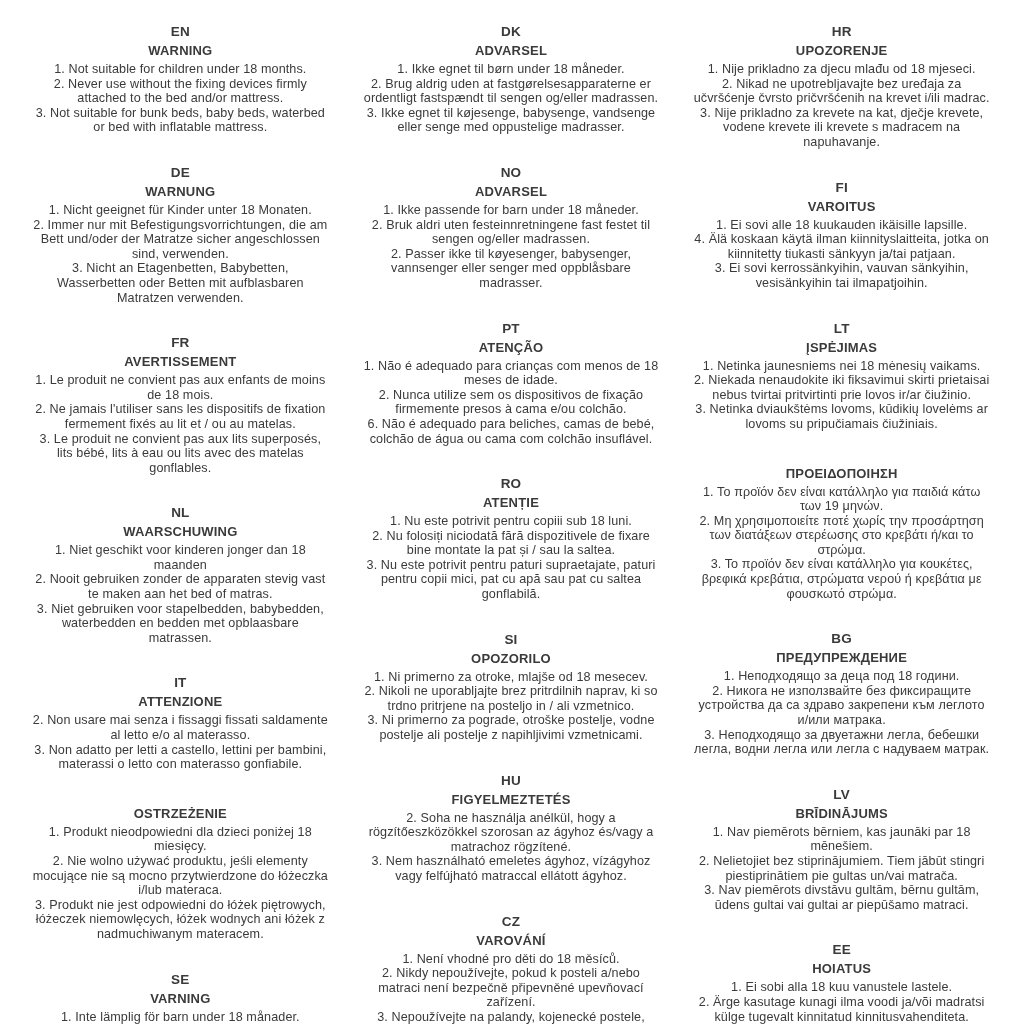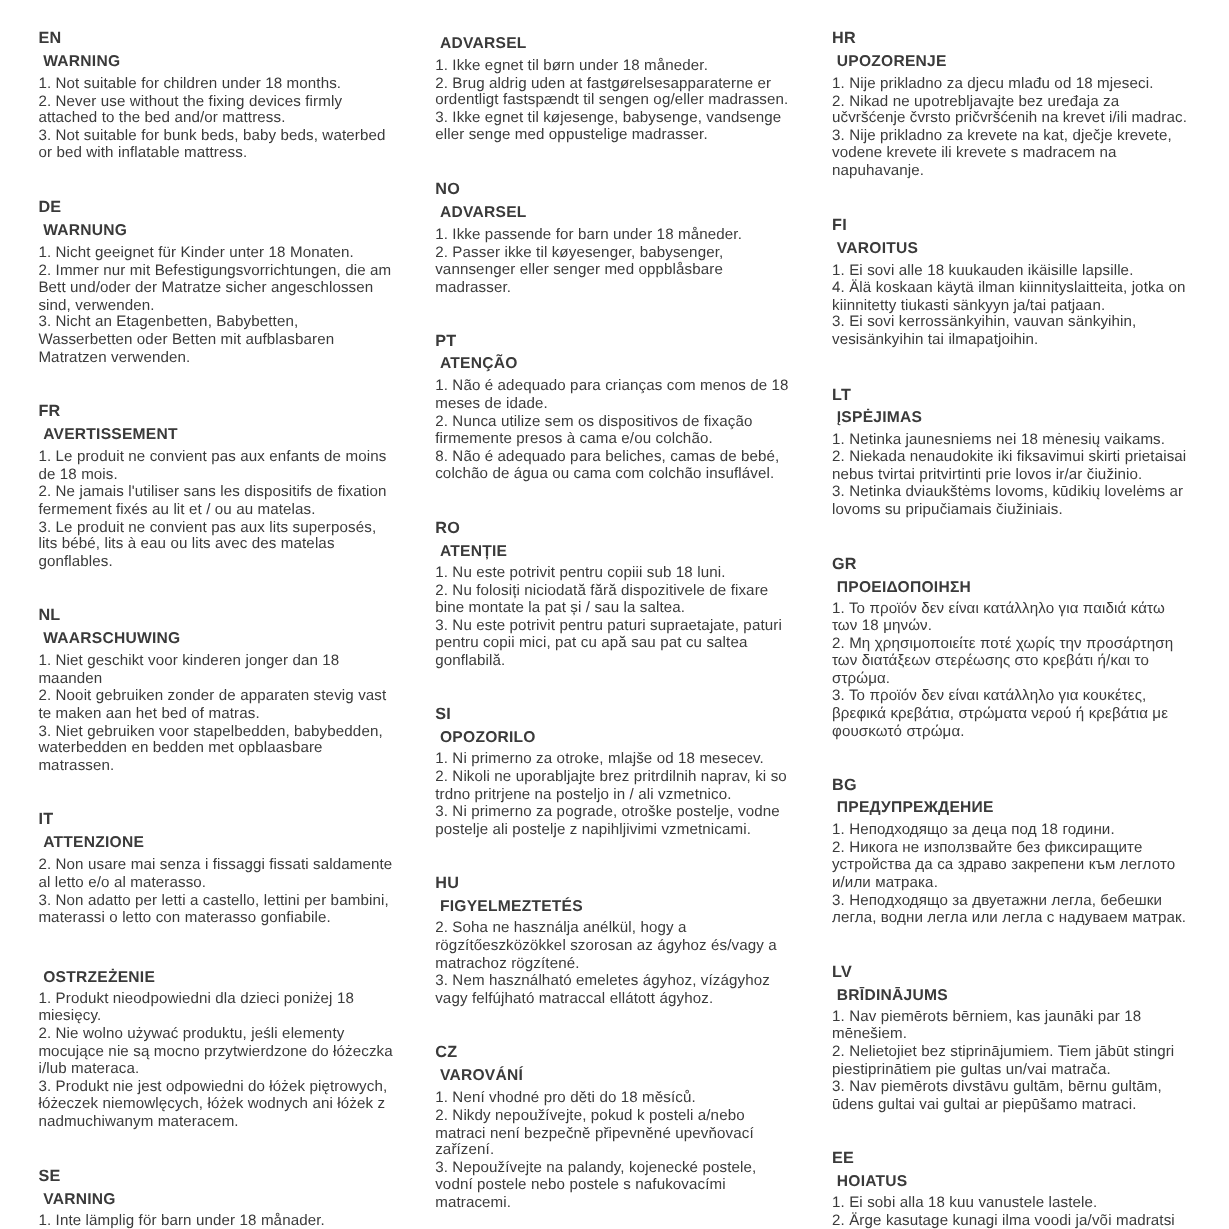--- a/index.html
+++ b/index.html
@@ -10,20 +10,21 @@
   .page {
     position: relative;
     width: 1024px;
     height: 1024px;
     background: #ffffff;
     box-sizing: border-box;
     padding: 24px 34px 20px 32px;
     font-family: "Liberation Sans", "DejaVu Sans", sans-serif;
     color: #3a3a3a;
     overflow: hidden;
+    text-align: center;
   }
   .columns {
     display: grid;
     grid-template-columns: 1fr 1fr 1fr;
     column-gap: 34px;
     width: 100%;
     height: 100%;
   }
   .column {
     display: flex;
@@ -108,39 +109,41 @@
   <section class="lang-block">
     <h2 class="code">SE</h2>
     <h3 class="title">VARNING</h3>
   <p class="item">1. Inte lämplig för barn under 18 månader.</p>
           <p class="item">2. Använd aldrig om inte fästena är ordentligt fästa på sängen och/eller madrassen.</p>
         </section>
 
 </div>
     <div class="column">
   <section class="lang-block">
+    <h2 class="code">DK</h2>
     <h3 class="title">ADVARSEL</h3>
   <p class="item">1. Ikke egnet til børn under 18 måneder.</p>
           <p class="item">2. Brug aldrig uden at fastgørelsesapparaterne er ordentligt fastspændt til sengen og/eller madrassen.</p>
           <p class="item">3. Ikke egnet til køjesenge, babysenge, vandsenge eller senge med oppustelige madrasser.</p>
         </section>
 
   <section class="lang-block">
     <h2 class="code">NO</h2>
     <h3 class="title">ADVARSEL</h3>
   <p class="item">1. Ikke passende for barn under 18 måneder.</p>
+          <p class="item">2. Bruk aldri uten festeinnretningene fast festet til sengen og/eller madrassen.</p>
           <p class="item">2. Passer ikke til køyesenger, babysenger, vannsenger eller senger med oppblåsbare madrasser.</p>
         </section>
 
   <section class="lang-block">
     <h2 class="code">PT</h2>
     <h3 class="title">ATENÇÃO</h3>
   <p class="item">1. Não é adequado para crianças com menos de 18 meses de idade.</p>
           <p class="item">2. Nunca utilize sem os dispositivos de fixação firmemente presos à cama e/ou colchão.</p>
-          <p class="item">8. Não é adequado para beliches, camas de bebé, colchão de água ou cama com colchão insuflável.</p>
+          <p class="item">6. Não é adequado para beliches, camas de bebé, colchão de água ou cama com colchão insuflável.</p>
         </section>
 
   <section class="lang-block">
     <h2 class="code">RO</h2>
     <h3 class="title">ATENȚIE</h3>
   <p class="item">1. Nu este potrivit pentru copiii sub 18 luni.</p>
           <p class="item">2. Nu folosiți niciodată fără dispozitivele de fixare bine montate la pat și / sau la saltea.</p>
           <p class="item">3. Nu este potrivit pentru paturi supraetajate, paturi pentru copii mici, pat cu apă sau pat cu saltea gonflabilă.</p>
         </section>
 
@@ -187,23 +190,22 @@
 
   <section class="lang-block">
     <h2 class="code">LT</h2>
     <h3 class="title">ĮSPĖJIMAS</h3>
   <p class="item">1. Netinka jaunesniems nei 18 mėnesių vaikams.</p>
           <p class="item">2. Niekada nenaudokite iki fiksavimui skirti prietaisai nebus tvirtai pritvirtinti prie lovos ir/ar čiužinio.</p>
           <p class="item">3. Netinka dviaukštėms lovoms, kūdikių lovelėms ar lovoms su pripučiamais čiužiniais.</p>
         </section>
 
   <section class="lang-block">
-    <h2 class="code">GR</h2>
     <h3 class="title">ΠΡΟΕΙΔΟΠΟΙΗΣΗ</h3>
-  <p class="item">1. Το προϊόν δεν είναι κατάλληλο για παιδιά κάτω των 18 μηνών.</p>
+  <p class="item">1. Το προϊόν δεν είναι κατάλληλο για παιδιά κάτω των 19 μηνών.</p>
           <p class="item">2. Μη χρησιμοποιείτε ποτέ χωρίς την προσάρτηση των διατάξεων στερέωσης στο κρεβάτι ή/και το στρώμα.</p>
           <p class="item">3. Το προϊόν δεν είναι κατάλληλο για κουκέτες, βρεφικά κρεβάτια, στρώματα νερού ή κρεβάτια με φουσκωτό στρώμα.</p>
         </section>
 
   <section class="lang-block">
     <h2 class="code">BG</h2>
     <h3 class="title">ПРЕДУПРЕЖДЕНИЕ</h3>
   <p class="item">1. Неподходящо за деца под 18 години.</p>
           <p class="item">2. Никога не използвайте без фиксиращите устройства да са здраво закрепени към леглото и/или матрака.</p>
           <p class="item">3. Неподходящо за двуетажни легла, бебешки легла, водни легла или легла с надуваем матрак.</p>

